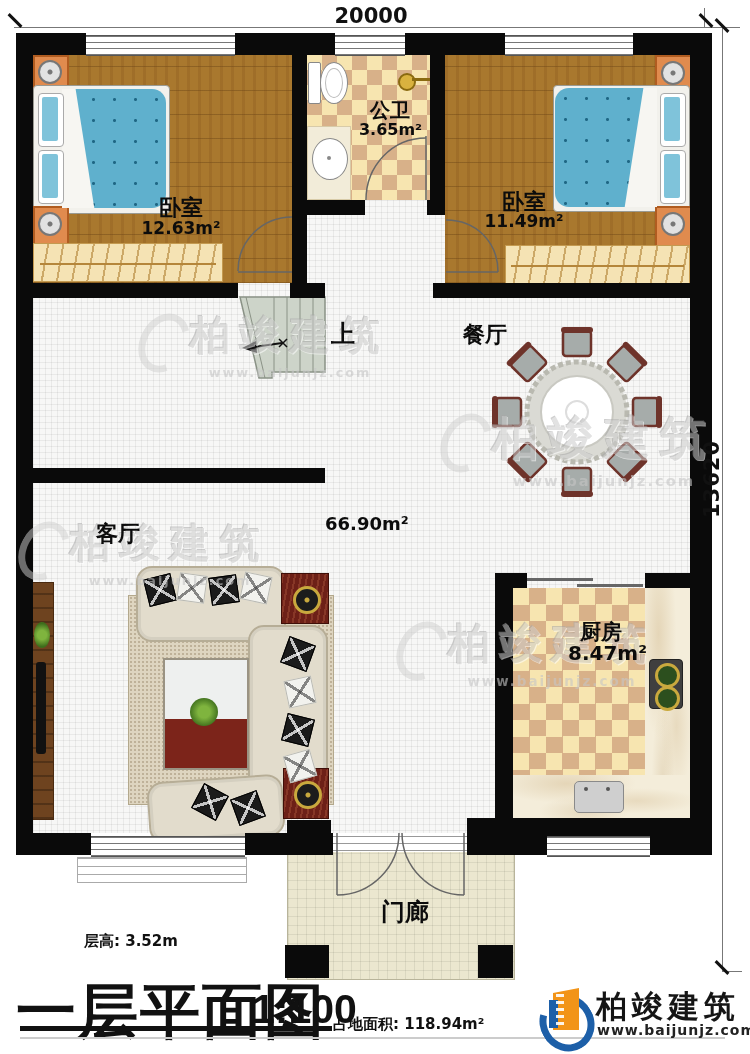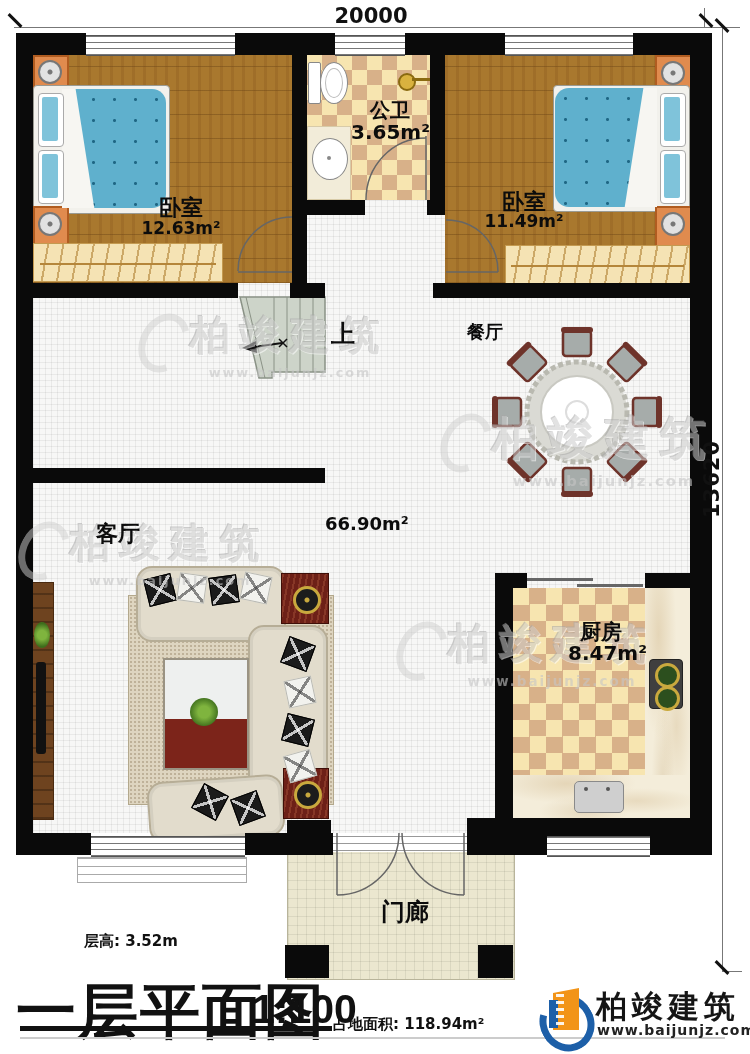--- a/index.html
+++ b/index.html
@@ -264,24 +264,24 @@
       <line x1="464" y1="833" x2="464" y2="895"></line>
       <path d="M464,895 C430,895 402,867 402,833"></path>
     </g>
   </svg>
   <div class="abs slider" style="left:527px;top:578px;width:66px;height:3px;"></div>
   <div class="abs slider" style="left:577px;top:584px;width:66px;height:3px;"></div>
 
   <div class="abs lbl" style="left:131px;top:193px;width:100px;font-size:22px;">卧室</div>
   <div class="abs lbl" style="left:131px;top:218px;width:100px;font-size:17px;">12.63m²</div>
   <div class="abs lbl" style="left:350px;top:97px;width:80px;font-size:20px;">公卫</div>
-  <div class="abs lbl" style="left:348px;top:120px;width:85px;font-size:20px;">3.65m²</div>
+  <div class="abs lbl" style="left:348px;top:120px;width:85px;font-size:16px;">3.65m²</div>
   <div class="abs lbl" style="left:474px;top:187px;width:100px;font-size:22px;">卧室</div>
   <div class="abs lbl" style="left:474px;top:211px;width:100px;font-size:17px;">11.49m²</div>
-  <div class="abs lbl" style="left:455px;top:320px;width:60px;font-size:18px;">餐厅</div>
+  <div class="abs lbl" style="left:455px;top:320px;width:60px;font-size:22px;">餐厅</div>
   <div class="abs lbl" style="left:90px;top:519px;width:56px;font-size:22px;">客厅</div>
   <div class="abs lbl" style="left:325px;top:513px;width:80px;font-size:18px;">66.90m²</div>
   <div class="abs lbl" style="left:572px;top:618px;width:58px;font-size:21px;">厨房</div>
   <div class="abs lbl" style="left:568px;top:641px;width:66px;font-size:20px;">8.47m²</div>
   <div class="abs lbl" style="left:374px;top:896px;width:62px;font-size:24px;">门廊</div>
   <div class="abs lbl" style="left:330px;top:318px;width:26px;font-size:24px;">上</div>
 
   <div class="abs dimline" style="left:14px;top:27px;width:726px;height:1px;"></div>
   <div class="abs tick" style="left:6px;top:19px;"></div>
   <div class="abs tick" style="left:697px;top:19px;"></div>

